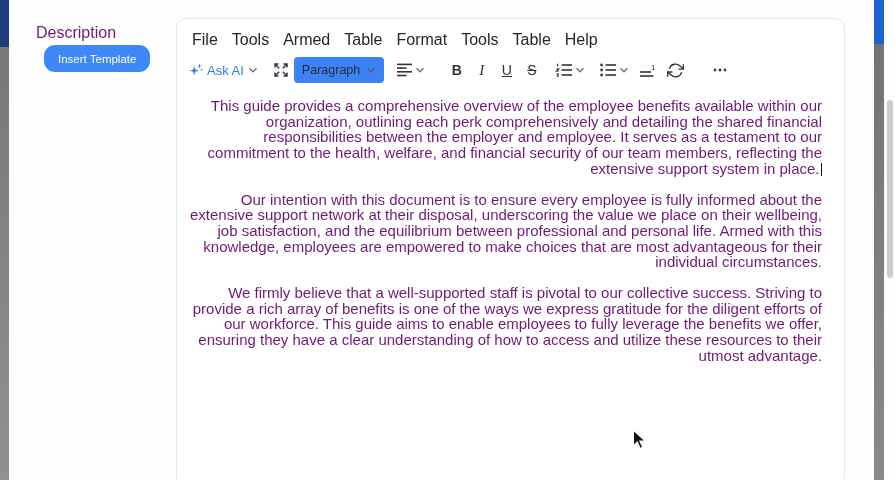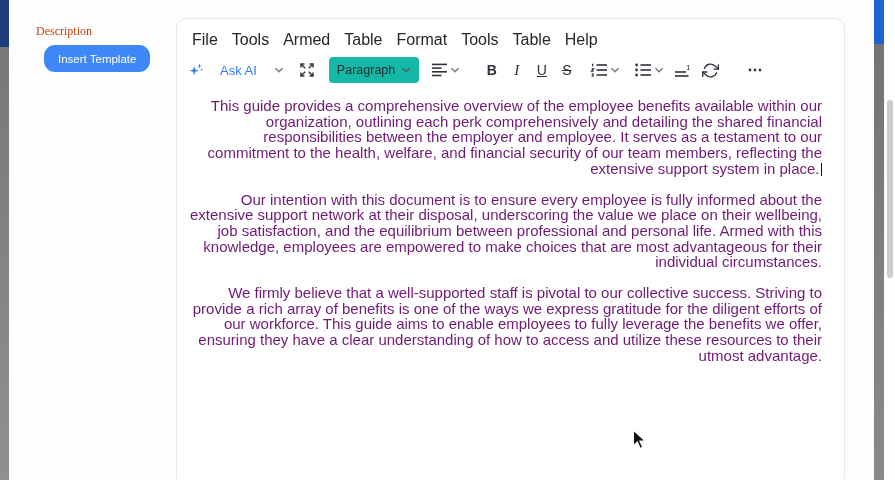--- a/index.html
+++ b/index.html
@@ -16,42 +16,42 @@
     background:linear-gradient(#737578, #8e9092); }
   .left-strip-top { width:100%; height:47px; background:#1e3d7c; }
   .right-strip { position:absolute; left:874px; top:0; width:10px; height:480px;
     background:linear-gradient(#6f7174, #87898b); }
   .right-strip-top { width:100%; height:44px; background:#1c64d1; }
   .scroll-thumb { position:absolute; left:887px; top:100px; width:6px; height:178px;
     border-radius:3px; background:#c9cbce; }
 
   
   .side-panel { position:absolute; left:9px; top:0; width:167px; height:480px; }
-  .desc-label { position:absolute; left:27px; top:24px; font-size:12px; color:#c2410c;font-family:Liberation Serif, serif; }
+  .desc-label { position:absolute; left:27px; top:24px; font-size:16px; color:#701a75; }
   .insert-btn { position:absolute; left:35px; top:45px; height:27px; padding:0 14px;
     border:none; border-radius:11px; background:#3d87f6; color:#fff;
     font-size:11.5px; font-family:"Liberation Sans", sans-serif; cursor:pointer; }
 
   
   .editor-card { position:absolute; left:176px; top:18px; width:669px; height:470px;
     background:#fff; border:1px solid #e7e8ea; border-radius:10px;
     box-shadow:0 1px 3px rgba(0,0,0,0.04); }
 
   .menubar { display:flex; padding:9px 8px 1px 8px; }
   .menu-item { border:none; background:none; padding:3px 7px; font-size:16px;
     color:#24262b; font-family:"Liberation Sans", sans-serif; border-radius:3px; cursor:pointer; }
 
   .toolbar { display:flex; align-items:center; padding:5px 8px; height:34px; }
   .tb-btn { display:flex; align-items:center; justify-content:center; border:none;
     background:none; border-radius:3px; cursor:pointer; height:26px;
     font-family:"Liberation Sans", sans-serif; }
-  .askai { color:#2e7cf6; font-size:13px; gap:17px; padding:0 4px; }
+  .askai { color:#2e7cf6; font-size:13px; gap:4px; padding:0 4px; }
   .askai .lbl { color:#2e7cf6; }
   .fullscreen-btn { width:26px; margin-left:6px; }
-  .para-select { width:90px; margin-left:9px; background:#14b8a6; border-radius:4px;
+  .para-select { width:90px; margin-left:0; background:#3b82f6; border-radius:4px;
     justify-content:space-between; padding:0 8px; font-size:12.5px; color:#2a2d33; }
   .align-btn { margin-left:8px; gap:2px; padding:0 4px; }
   .fmt { width:24px; font-size:14px; color:#2c3038; margin-left:1px; }
   .fmt.b { font-weight:700; margin-left:16px; }
   .fmt.i { font-style:italic; font-family:"Liberation Serif", serif; font-size:15px; }
   .fmt.u { text-decoration:underline; }
   .fmt.s { text-decoration:line-through; }
   .list-btn { gap:2px; padding:0 3px; margin-left:8px; }
   .icon-btn { width:24px; margin-left:4px; }
   .more-btn { width:28px; margin-left:18px; }

